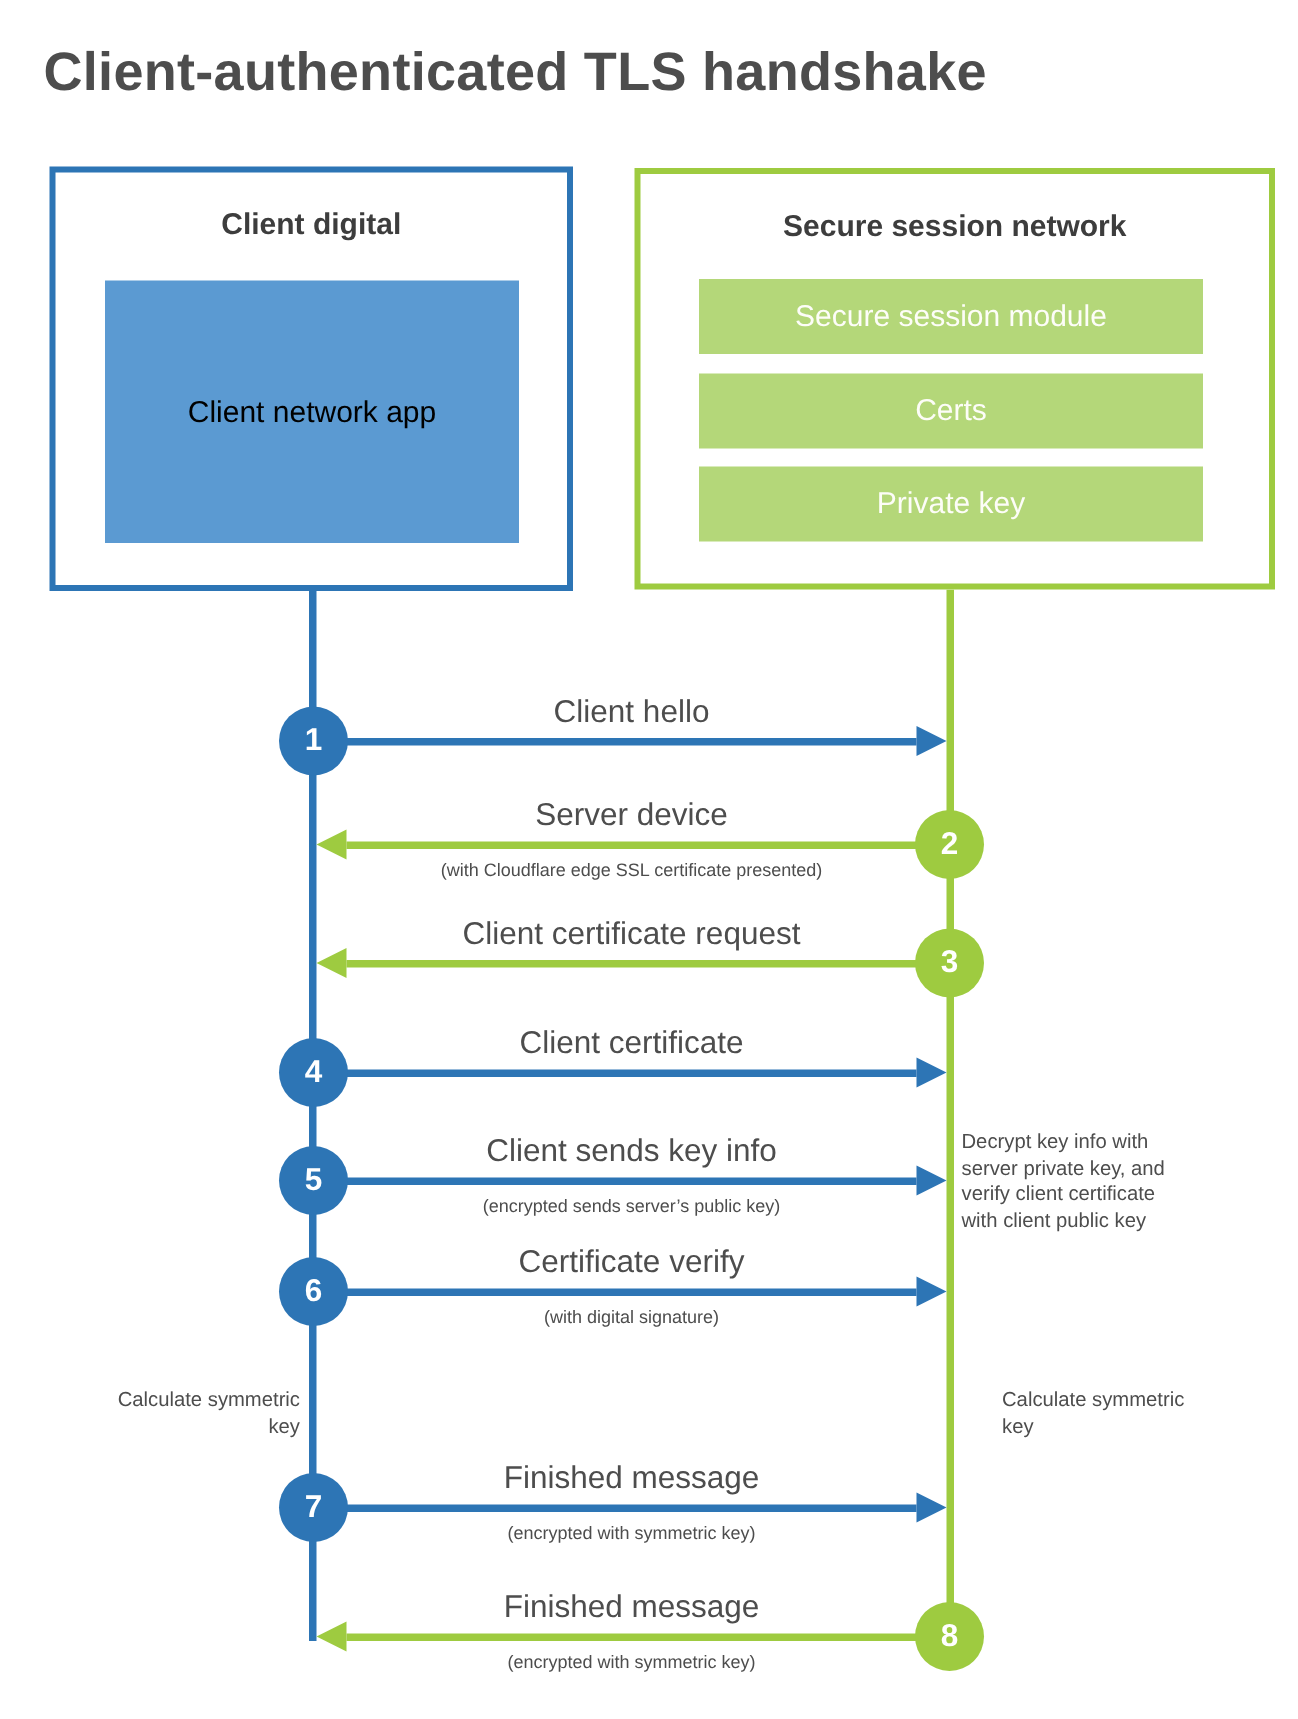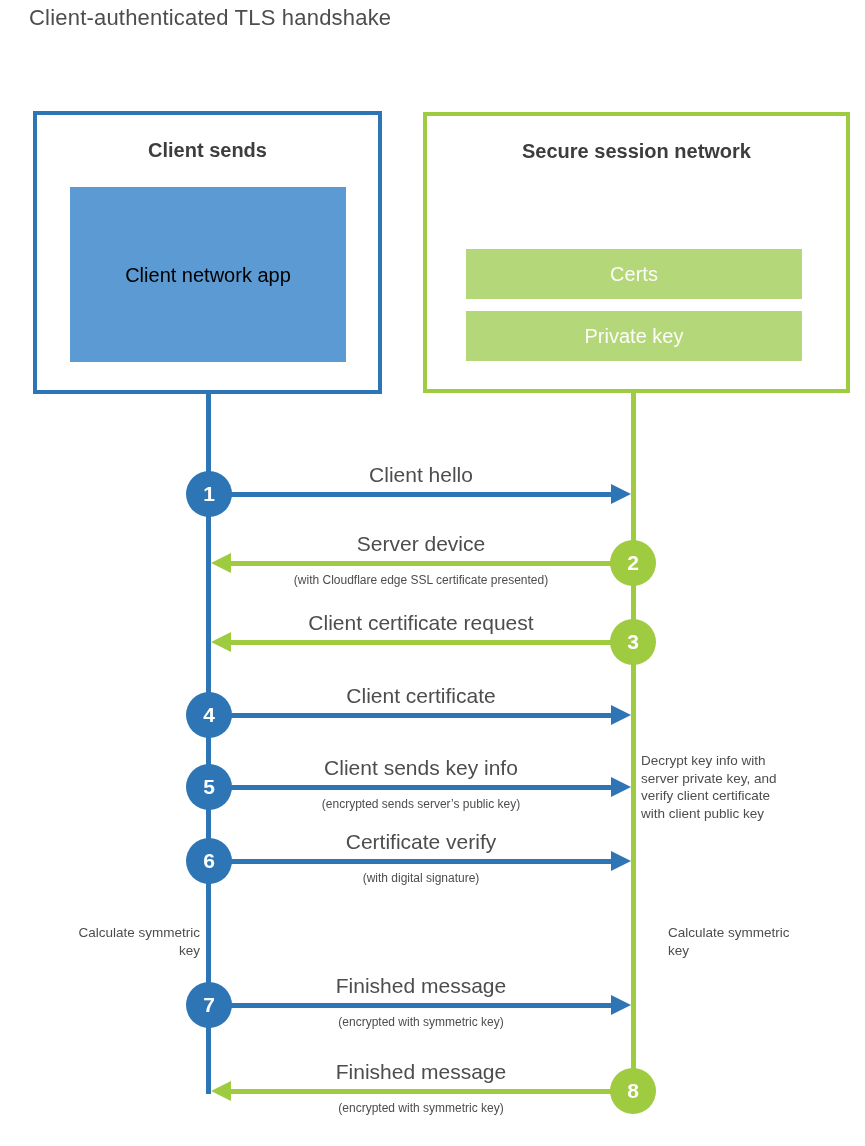--- a/index.html
+++ b/index.html
@@ -1,21 +1,21 @@
 <!DOCTYPE html>
 <html style="--blue: #2d75b5; --blue_fill: #5b9ad2; --green: #9ecb40; --green_fill: #b4d779; --text: #4d4d4d;"><head>
 <meta charset="utf-8">
 <style>
   html,body { margin:0; padding:0; background:#ffffff; }
   .canvas {
     position:relative; width:865px; height:1146px; background:#fff;
     font-family:"Liberation Sans", sans-serif; overflow:hidden;
   }
   .page-title {
-    position:absolute; left:29px; top:5px; font-size:22px; font-weight:400;
+    position:absolute; left:29px; top:27px; font-size:36px; font-weight:700;
     color:var(--text,#4b4b4b); letter-spacing:0.2px;
   }
   
   .entity-box { position:absolute; box-sizing:border-box; background:#fff; }
   .client-box { left:33px; top:111px; width:349px; height:283px; border:4px solid var(--blue,#2d75b5); }
   .server-box { left:423px; top:112px; width:427px; height:281px; border:4px solid var(--green,#9ecb40); }
   .box-title {
     margin-top:24px; text-align:center; font-size:20px; font-weight:bold; color:#3d3d3d;
   }
   .client-app {
@@ -66,29 +66,30 @@
 <body>
 
 <div class="canvas">
 
   <div class="page-title">Client-authenticated TLS handshake</div>
 
   <div class="lifeline blue"></div>
   <div class="lifeline green"></div>
 
   <div class="entity-box client-box">
-    <div class="box-title">Client sends</div>
+    <div class="box-title">Client digital</div>
   </div>
   <div class="client-app">
     <span>Client network app</span>
   </div>
 
   <div class="entity-box server-box">
     <div class="box-title">Secure session network</div>
   </div>
+  <div class="server-bar" style="top:186px;">Secure session module</div>
   <div class="server-bar" style="top:249px;">Certs</div>
   <div class="server-bar" style="top:311px;">Private key</div>
 
   <div>
     <div class="arrow-label" style="top:464px;">Client hello</div>
     <div class="shaft right" style="top:492px;"></div>
     <div class="head right" style="top:484px;"></div>
     <div class="circle blue" style="top:471px;">1</div>
   </div>
 

